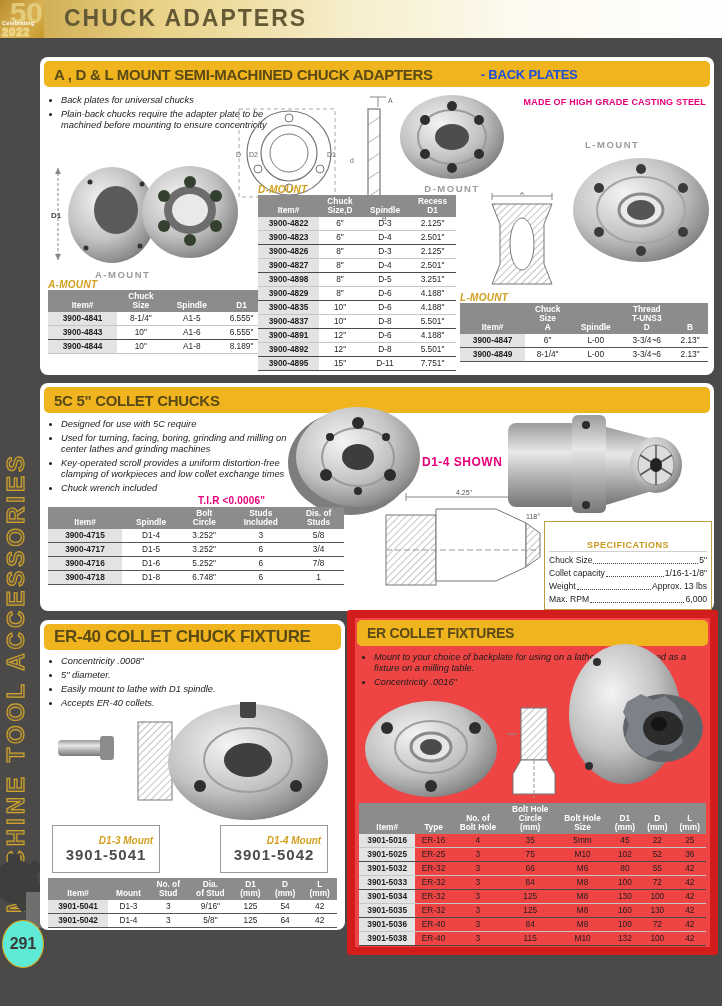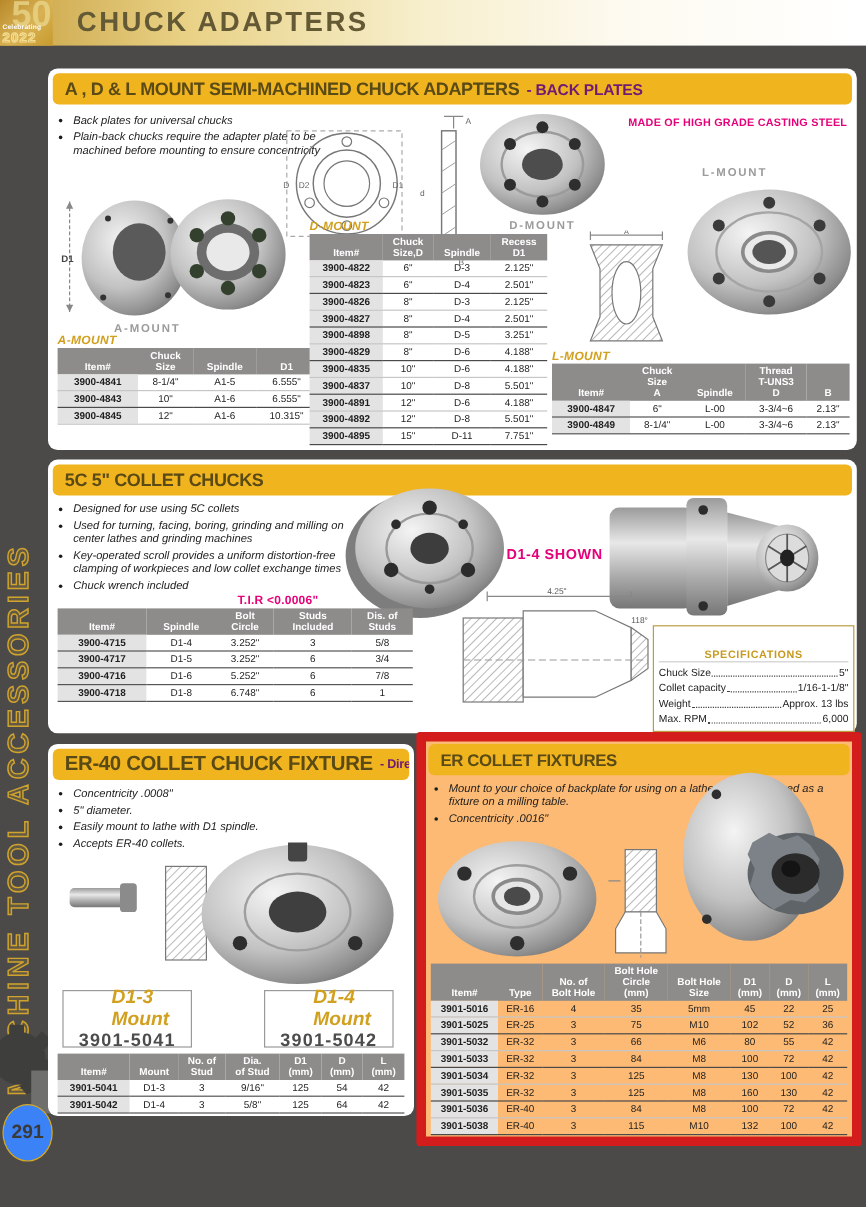--- a/index.html
+++ b/index.html
@@ -15,30 +15,30 @@
   #logo .celebrating{position:absolute;left:2px;bottom:12px;font-size:5.5px;font-weight:bold;color:#fff;letter-spacing:.2px;}
   #logo .year{position:absolute;left:2px;bottom:0;font-size:11px;font-weight:bold;color:transparent;
     -webkit-text-stroke:1px #f3dd92;letter-spacing:1px;}
   #banner-title{position:absolute;left:64px;top:5px;font-size:23px;font-weight:bold;color:#635a35;letter-spacing:2px;}
 
   
   #sidebar-text{position:absolute;left:2px;top:368px;height:545px;writing-mode:vertical-rl;transform:rotate(180deg);
     font-size:24px;font-weight:bold;letter-spacing:4px;color:rgba(201,160,42,0.18);-webkit-text-stroke:1.2px #cfa32d;
     white-space:nowrap;}
   #page-badge{position:absolute;left:2px;top:920px;width:40px;height:46px;border-radius:50%;
-    background:#3b82f6;border:1px solid #d8a91f;display:flex;align-items:center;justify-content:center;
+    background:#5eead4;border:1px solid #d8a91f;display:flex;align-items:center;justify-content:center;
     font-size:16px;font-weight:bold;color:#3a3a3a;}
   #gear{position:absolute;left:0;top:852px;}
 
   
   .card{position:absolute;background:#fff;border-radius:8px;}
   .bar{position:absolute;left:4px;right:4px;top:4px;height:26px;background:#f0b41f;border-radius:5px;
-    display:flex;align-items:center;padding:0 10px;box-sizing:border-box;white-space:nowrap;overflow:hidden;}
+    display:flex;align-items:center;padding:0 10px;box-sizing:border-box;white-space:nowrap;overflow:hidden;gap:42px;}
   .bar .t{font-weight:bold;color:#5a4a16;letter-spacing:-.3px;}
-  .bar .ts{font-weight:bold;color:#701a75;margin-left:6px;letter-spacing:-.2px;}
+  .bar .ts{font-weight:bold;color:#1d4ed8;margin-left:6px;letter-spacing:-.2px;}
 
   ul.bullets{position:absolute;margin:0;padding-left:13px;font-size:9.3px;color:#1c1c1c;line-height:1.18;}
   ul.bullets li{margin-bottom:3px;font-style:italic;}
 
   .gold-label{position:absolute;font-size:10px;font-weight:bold;font-style:italic;color:#d2a01f;letter-spacing:.3px;}
   .gray-cap{position:absolute;font-size:9.5px;font-weight:bold;color:#9b9b9b;letter-spacing:1.5px;}
   .magenta{position:absolute;font-size:9.5px;font-weight:bold;color:#e6007a;letter-spacing:.2px;}
 
   table.cat-table{position:absolute;border-collapse:collapse;table-layout:auto;font-size:8.3px;color:#1e1e1e;}
   table.cat-table th{background:#8d8c8b;color:#fff;font-weight:bold;padding:2px 3px;text-align:center;
@@ -55,26 +55,26 @@
   
   #spec-box{position:absolute;background:#fff;border:1px solid #bb9d40;padding:2px 4px 3px 4px;box-sizing:border-box;}
   #spec-title{text-align:center;font-size:9px;font-weight:bold;color:#c79a1f;letter-spacing:.5px;
     border-bottom:1px solid #cfcfcf;padding-bottom:1px;margin-bottom:2px;margin-top:16px;}
   .spec-row{display:flex;align-items:flex-end;font-size:8.6px;color:#1c1c1c;line-height:1.5;}
   .spec-row .fill{flex:1;border-bottom:1.5px dotted #444;margin:0 1px 3px 1px;}
 
   
   .mount-box{position:absolute;width:106px;height:46px;border:1.5px solid #9a9a9a;background:#fff;
     display:flex;flex-direction:column;align-items:center;justify-content:center;}
-  .mount-box .ml{font-size:16px;font-weight:bold;font-style:italic;color:#d2a01f;margin-left:40px;}
+  .mount-box .ml{font-size:10px;font-weight:bold;font-style:italic;color:#d2a01f;margin-left:40px;}
   .mount-box .mi{font-size:15px;font-weight:bold;color:#4c4c4c;letter-spacing:1px;}
 
   
   #card4-frame{position:absolute;left:347px;top:610px;width:355px;height:329px;border:8px solid #d31d1d;
-    background:#fdba74;border-radius:3px;}
+    background:#ef4444;border-radius:3px;}
 
   svg{position:absolute;}
   .abs{position:absolute;}
 </style>
 </head>
 <body>
 
 <div id="page">
 
   <svg width="0" height="0">
@@ -234,24 +234,24 @@
             <td>A1-5</td>
             <td>6.555"</td>
           </tr>
           <tr>
             <td class="item">3900-4843</td>
             <td>10"</td>
             <td>A1-6</td>
             <td>6.555"</td>
           </tr>
           <tr>
-            <td class="item">3900-4845</td>
-            <td>12"</td>
-            <td>A1-6</td>
-            <td>10.315"</td>
+            <td class="item">3900-4844</td>
+            <td>10"</td>
+            <td>A1-8</td>
+            <td>8.189"</td>
           </tr>
         </tbody>
       </table>
 
     <div class="gold-label" style="left:218px;top:127px;">D-MOUNT</div>
     <table class="cat-table" id="tbl-dmount" style="left:218px;top:138px;width:198px;">
         <thead>
           <tr>
             <th>Item#</th>
             <th>Chuck
@@ -363,21 +363,21 @@
           </tr>
         </tbody>
       </table>
   </div>
 
   <div class="card" id="card2" style="left:40px;top:383px;width:674px;height:228px;">
     <div class="bar">
       <span class="t" style="font-size:15px;">5C 5" COLLET CHUCKS</span>
     </div>
     <ul class="bullets" style="left:8px;top:36px;width:235px;">
-        <li>Designed for use using 5C collets</li>
+        <li>Designed for use with 5C require</li>
         <li>Used for turning, facing, boring, grinding and milling on center lathes and grinding machines</li>
         <li>Key-operated scroll provides a uniform distortion-free clamping of workpieces and low collet exchange times</li>
         <li>Chuck wrench included</li>
       </ul>
     <div class="magenta" style="left:158px;top:112px;font-size:10px;">T.I.R &lt;0.0006"</div>
     <div class="magenta" style="left:382px;top:72px;font-size:12px;letter-spacing:.5px;">D1-4 SHOWN</div>
 
     <svg style="left:238px;top:22px;" width="158" height="112" viewBox="0 0 158 112">
       <ellipse cx="72" cy="58" rx="62" ry="52" fill="#7d7d7d"></ellipse>
       <ellipse cx="80" cy="52" rx="62" ry="50" fill="url(#metal)"></ellipse>

